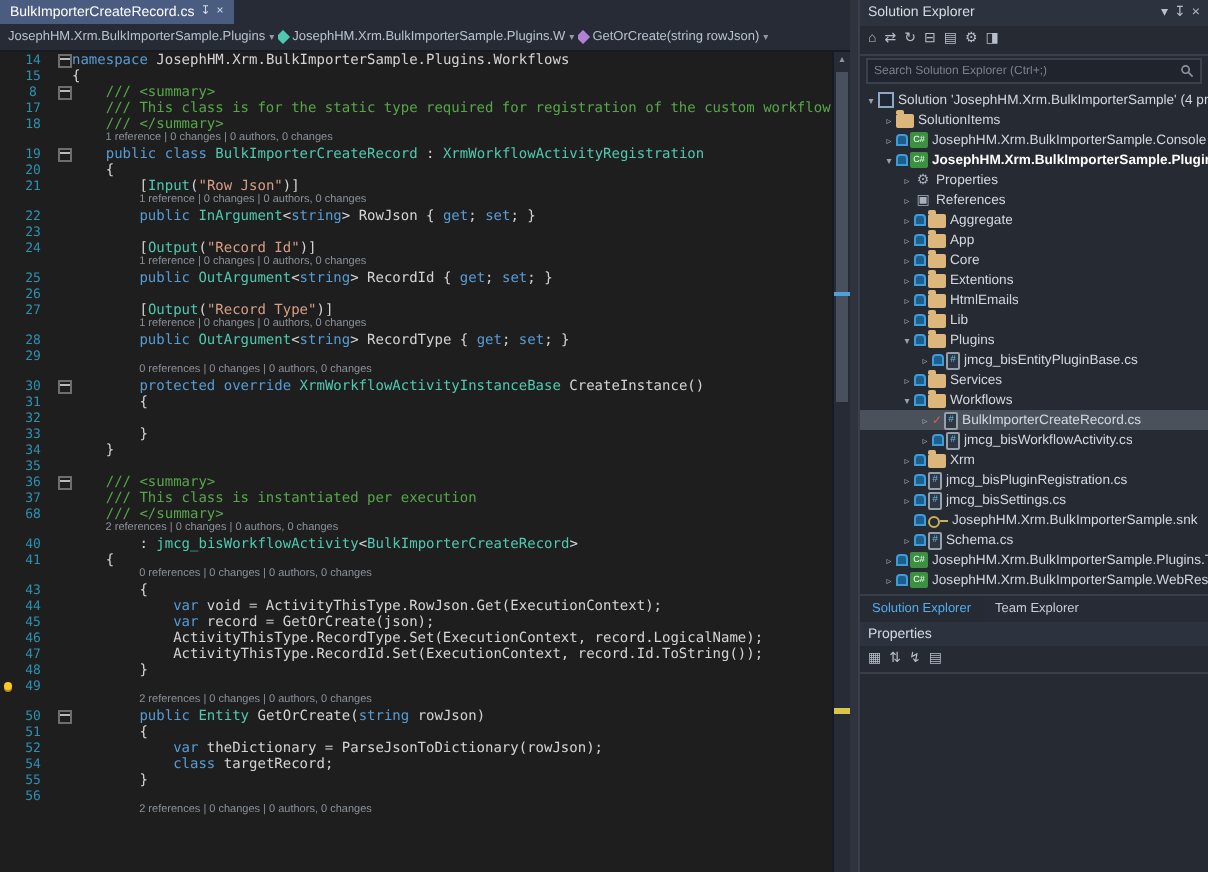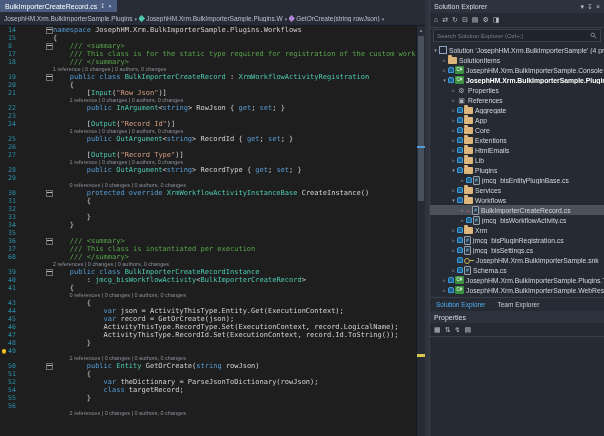--- a/index.html
+++ b/index.html
@@ -15,21 +15,21 @@
   .crumb{display:flex;align-items:center;gap:2px;max-width:160px;overflow:hidden;white-space:nowrap;}
   .crumb .chev{color:#8f98a6;font-size:5px;}
   .diamond{width:5px;height:5px;transform:rotate(45deg);display:inline-block;flex:0 0 auto;}
   .d-class{background:#4ec9b0;}
   .d-method{background:#b180d7;}
   .code-area{flex:1;display:flex;overflow:hidden;}
   .code-scroll{flex:1;overflow:hidden;}
   .code-row{display:flex;height:8px;line-height:8px;font-family:"DejaVu Sans Mono",monospace;font-size:7px;white-space:pre;}
   .glyph{width:8px;flex:0 0 auto;display:flex;align-items:center;justify-content:center;}
   .bulb{width:4px;height:4px;background:#fdc821;border-radius:50%;box-shadow:0 1px 0 #a88a1c;}
-  .lnum{width:17px;flex:0 0 auto;text-align:left;padding-right:20px;color:#2b91af;font-size:6.5px;}
+  .lnum{width:17px;flex:0 0 auto;text-align:center;padding-right:3px;color:#2b91af;font-size:6.5px;}
   .fold{width:8px;flex:0 0 auto;display:flex;align-items:center;justify-content:center;}
   .fold-box{width:5px;height:5px;border:1px solid #6e6e6e;position:relative;display:inline-block;}
   .fold-box::after{content:'';position:absolute;left:0;right:0;top:1px;border-top:1px solid #bbb;}
   .codetext{white-space:pre;overflow:hidden;}
   .tok-k{color:#569cd6;} .tok-t{color:#4ec9b0;} .tok-s{color:#d69d85;} .tok-c{color:#57a64a;} .tok-p{color:#d4d4d4;}
   .codelens{height:7px;line-height:7px;font-size:5.5px;color:#8b919b;white-space:nowrap;overflow:hidden;}
   .vscroll{width:8px;flex:0 0 auto;background:#262b36;position:relative;border-left:1px solid #161a22;}
   .scroll-arrow{font-size:5px;color:#8b93a0;text-align:center;height:8px;line-height:8px;}
   .scroll-thumb{position:absolute;left:1px;right:1px;top:10px;height:165px;background:#48505e;}
   .scroll-mark-y{position:absolute;left:0;right:0;top:328px;height:3px;background:#d8c64a;}
@@ -130,26 +130,25 @@
           <div class="code-row"><span class="glyph"></span><span class="lnum">30</span><span class="fold"><span class="fold-box"></span></span><span class="codetext"><span class="tok-k">        protected override </span><span class="tok-t">XrmWorkflowActivityInstanceBase</span><span class="tok-p"> CreateInstance()</span></span></div>
           <div class="code-row"><span class="glyph"></span><span class="lnum">31</span><span class="fold"></span><span class="codetext"><span class="tok-p">        {</span></span></div>
           <div class="code-row"><span class="glyph"></span><span class="lnum">32</span><span class="fold"></span></div>
           <div class="code-row"><span class="glyph"></span><span class="lnum">33</span><span class="fold"></span><span class="codetext"><span class="tok-p">        }</span></span></div>
           <div class="code-row"><span class="glyph"></span><span class="lnum">34</span><span class="fold"></span><span class="codetext"><span class="tok-p">    }</span></span></div>
           <div class="code-row"><span class="glyph"></span><span class="lnum">35</span><span class="fold"></span><span class="codetext"></span></div>
           <div class="code-row"><span class="glyph"></span><span class="lnum">36</span><span class="fold"><span class="fold-box"></span></span><span class="codetext"><span class="tok-c">    /// &lt;summary&gt;</span></span></div>
           <div class="code-row"><span class="glyph"></span><span class="lnum">37</span><span class="fold"></span><span class="codetext"><span class="tok-c">    /// This class is instantiated per execution</span></span></div>
           <div class="code-row"><span class="glyph"></span><span class="lnum">68</span><span class="fold"></span><span class="codetext"><span class="tok-c">    /// &lt;/summary&gt;</span></span></div>
           <div class="codelens" style="padding-left: 52.8px;">2 references | 0 changes | 0 authors, 0 changes</div>
-          <div class="code-row"><span class="glyph"></span><span class="lnum">39</span><span class="fold"><span class="fold-box"></span></span><span class="codetext"><span class="tok-k">    public class </span><span class="tok-t">BulkImporterCreateRecordInstance</span></span></div>
           <div class="code-row"><span class="glyph"></span><span class="lnum">40</span><span class="fold"></span><span class="codetext"><span class="tok-p">        : </span><span class="tok-t">jmcg_bisWorkflowActivity</span><span class="tok-p">&lt;</span><span class="tok-t">BulkImporterCreateRecord</span><span class="tok-p">&gt;</span></span></div>
           <div class="code-row"><span class="glyph"></span><span class="lnum">41</span><span class="fold"></span><span class="codetext"><span class="tok-p">    {</span></span></div>
           <div class="codelens" style="padding-left: 69.6px;">0 references | 0 changes | 0 authors, 0 changes</div>
           <div class="code-row"><span class="glyph"></span><span class="lnum">43</span><span class="fold"></span><span class="codetext"><span class="tok-p">        {</span></span></div>
-          <div class="code-row"><span class="glyph"></span><span class="lnum">44</span><span class="fold"></span><span class="codetext"><span class="tok-k">            var</span><span class="tok-p"> json = ActivityThisType.Entity.Get(ExecutionContext);</span></span></div>
+          <div class="code-row"><span class="glyph"></span><span class="lnum">44</span><span class="fold"></span><span class="codetext"><span class="tok-k">            var</span><span class="tok-p"> void = ActivityThisType.RowJson.Get(ExecutionContext);</span></span></div>
           <div class="code-row"><span class="glyph"></span><span class="lnum">45</span><span class="fold"></span><span class="codetext"><span class="tok-k">            var</span><span class="tok-p"> record = GetOrCreate(json);</span></span></div>
           <div class="code-row"><span class="glyph"></span><span class="lnum">46</span><span class="fold"></span><span class="codetext"><span class="tok-p">            ActivityThisType.RecordType.Set(ExecutionContext, record.LogicalName);</span></span></div>
           <div class="code-row"><span class="glyph"></span><span class="lnum">47</span><span class="fold"></span><span class="codetext"><span class="tok-p">            ActivityThisType.RecordId.Set(ExecutionContext, record.Id.ToString());</span></span></div>
           <div class="code-row"><span class="glyph"></span><span class="lnum">48</span><span class="fold"></span><span class="codetext"><span class="tok-p">        }</span></span></div>
           <div class="code-row"><span class="glyph"><span class="bulb"></span></span><span class="lnum">49</span><span class="fold"></span><span class="codetext"></span></div>
           <div class="codelens" style="padding-left: 69.6px;">2 references | 0 changes | 0 authors, 0 changes</div>
           <div class="code-row"><span class="glyph"></span><span class="lnum">50</span><span class="fold"><span class="fold-box"></span></span><span class="codetext"><span class="tok-k">        public </span><span class="tok-t">Entity</span><span class="tok-p"> GetOrCreate(</span><span class="tok-k">string</span><span class="tok-p"> rowJson)</span></span></div>
           <div class="code-row"><span class="glyph"></span><span class="lnum">51</span><span class="fold"></span><span class="codetext"><span class="tok-p">        {</span></span></div>
           <div class="code-row"><span class="glyph"></span><span class="lnum">52</span><span class="fold"></span><span class="codetext"><span class="tok-k">            var</span><span class="tok-p"> theDictionary = ParseJsonToDictionary(rowJson);</span></span></div>
           <div class="code-row"><span class="glyph"></span><span class="lnum">54</span><span class="fold"></span><span class="codetext"><span class="tok-k">            class</span><span class="tok-p"> targetRecord;</span></span></div>

